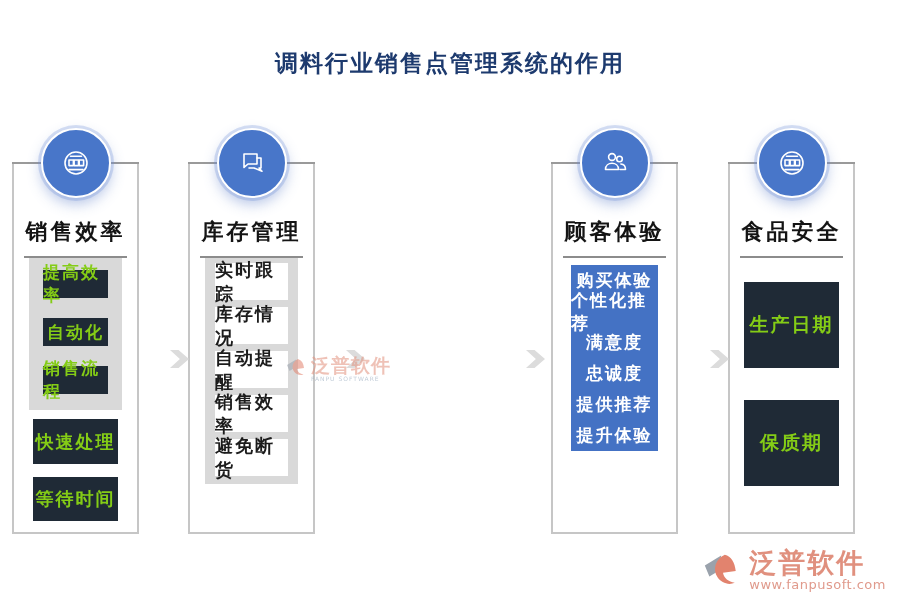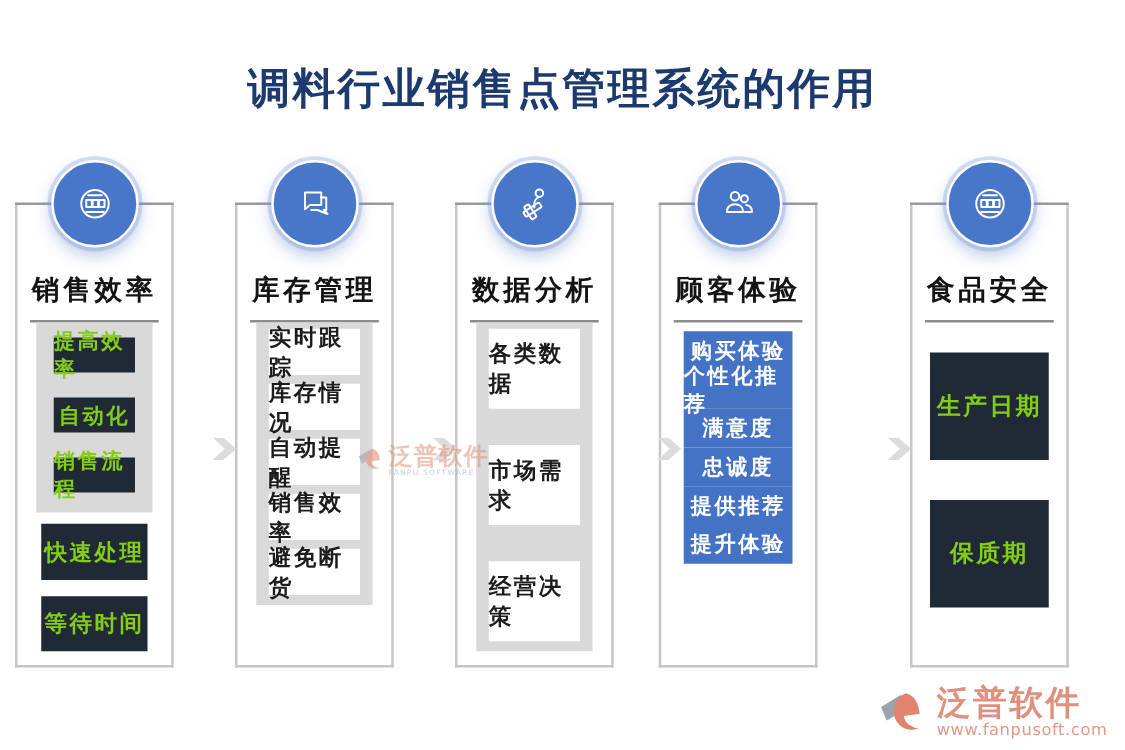--- a/index.html
+++ b/index.html
@@ -3,21 +3,21 @@
 <meta charset="utf-8">
 <style>
   html,body{margin:0;padding:0;background:#ffffff;}
   #stage{
     position:relative;width:900px;height:600px;background:#ffffff;overflow:hidden;
     font-family:"DejaVu Serif","Liberation Serif",serif;
   }
   
   #main-title{
     position:absolute;top:48px;left:0;width:100%;text-align:center;
-    font-size:34px;font-weight:bold;color:#1d3a6e;letter-spacing:2px;
+    font-size:23px;font-weight:bold;color:#1d3a6e;letter-spacing:2px;
   }
   
   .column{
     position:absolute;top:163px;height:371px;width:127px;box-sizing:border-box;
     border-left:2px solid #c6c6c6;border-right:2px solid #c6c6c6;border-bottom:2px solid #c6c6c6;
     background:#ffffff;
   }
   .seg{position:absolute;top:-1px;height:2px;background:#9a9a9a;}
   .seg-l{left:-2px;width:36px;}
   .seg-r{right:-2px;width:36px;}
@@ -143,44 +143,22 @@
       <div class="panel p2">
         <div class="wbox">实时跟踪</div>
         <div class="wbox">库存情况</div>
         <div class="wbox">自动提醒</div>
         <div class="wbox">销售效率</div>
         <div class="wbox">避免断货</div>
       </div>
     </div>
   </div>
 
-  <div class="column" style="left:364px">
-    <span class="seg seg-l"></span>
-    <span class="seg seg-r"></span>
-    <span class="dot dot-l"></span>
-    <span class="dot dot-r"></span>
-    <div class="circle">
-      <svg width="32" height="32" viewBox="0 0 32 32">
-        <circle cx="19.5" cy="7.5" r="3"></circle>
-        <path d="M19.5 10.5 c-2.5 1 -4 3 -4 5.5 l0 3"></path>
-        <rect x="6.5" y="18.5" width="15" height="4.4" rx="1.2" transform="rotate(-33 14 20.7)"></rect>
-        <rect x="10" y="16.5" width="4.4" height="12" rx="1.2" transform="rotate(-33 12.2 22.5)"></rect>
-      </svg>
-    </div>
-    <div class="col-title">数据分析</div>
-    <div class="col-body">
-      <div class="panel p3">
-        <div class="wbox">各类数据</div>
-        <div class="wbox">市场需求</div>
-        <div class="wbox">经营决策</div>
-      </div>
-    </div>
-  </div>
-
-  <div class="column" style="left:527px">
+
+  <div class="column" style="left:551px">
     <span class="seg seg-l"></span>
     <span class="seg seg-r"></span>
     <span class="dot dot-l"></span>
     <span class="dot dot-r"></span>
     <div class="circle">
       <svg width="32" height="32" viewBox="0 0 32 32">
         <circle cx="13" cy="10" r="3.4"></circle>
         <circle cx="20.5" cy="12" r="2.8"></circle>
         <path d="M6.5 22.5 c0-4.2 3.2-6.2 6.5-6.2 s6.5 2 6.5 6.2 Z"></path>
         <path d="M21 22.5 h5.5 c0-3.4-2-5.3-4.6-5.5"></path>

